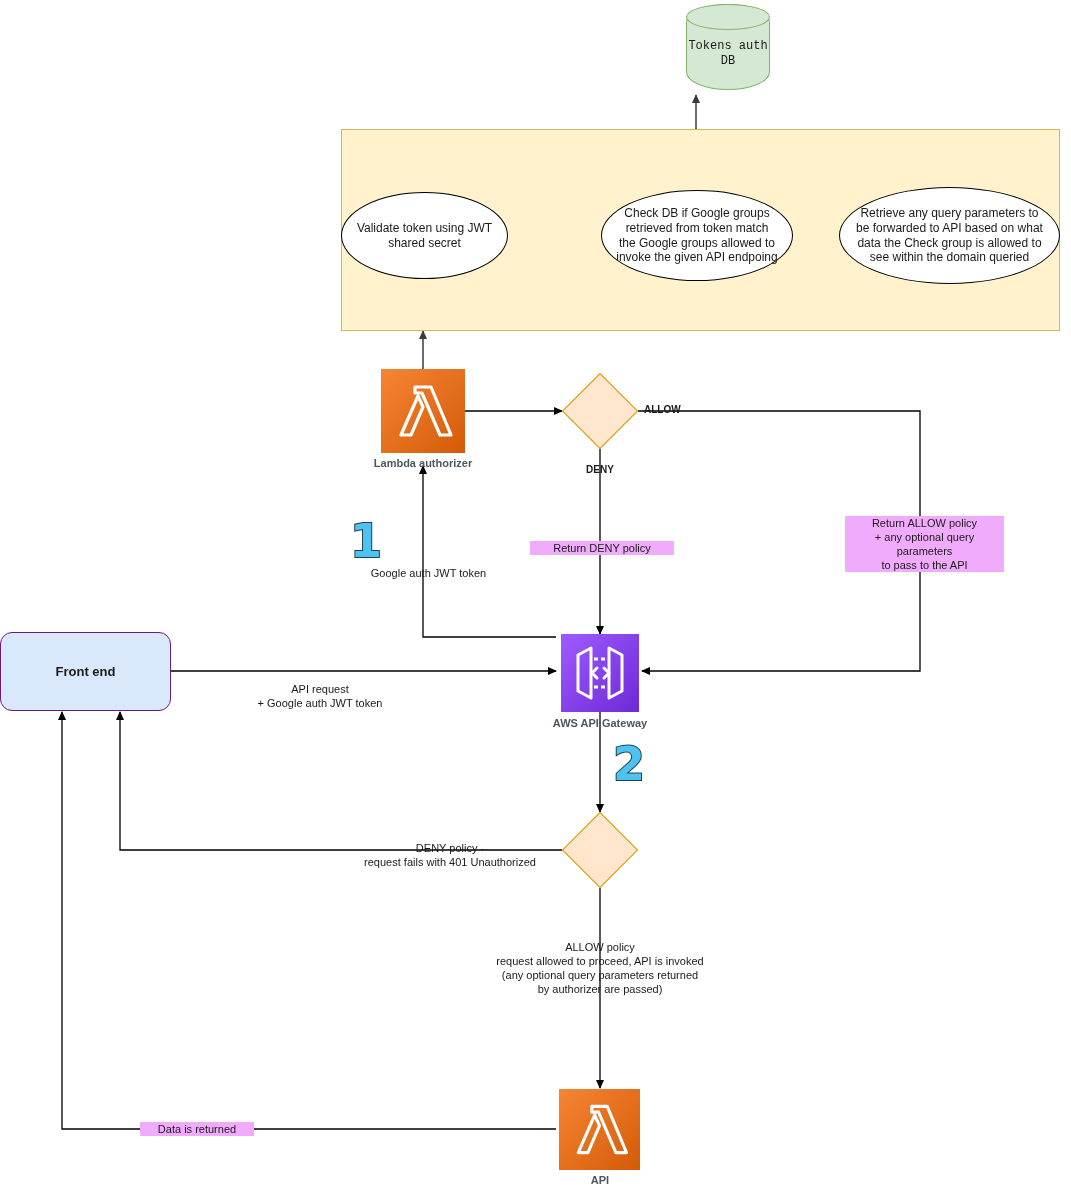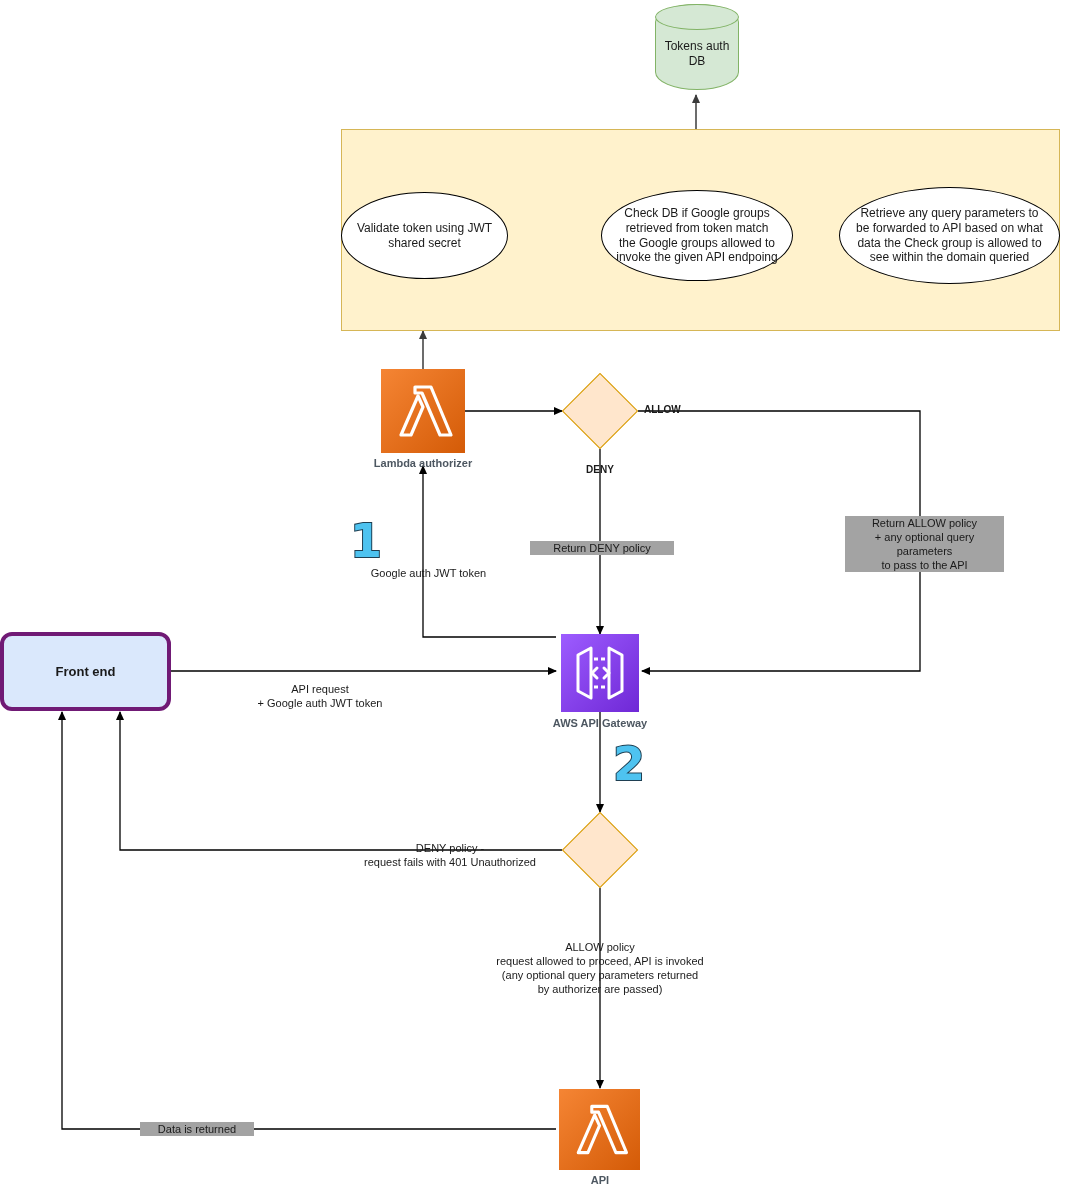--- a/index.html
+++ b/index.html
@@ -74,21 +74,21 @@
     box-sizing: content-box;
   }
   .cylinder-label {
     position: relative;
     z-index: 2;
     padding-top: 14px;
   }
   
   .rounded-rect {
     background: #dae8fc;
-    border: 4px solid #701a75;
+    border: 1px solid #701a75;
     border-radius: 12px;
     display: flex;
     align-items: center;
     justify-content: center;
     font-size: 13px;
     font-weight: bold;
     color: #1a1a1a;
   }
   
   .diamond {
@@ -116,21 +116,21 @@
     color: #1a1a1a;
     text-align: center;
     line-height: 1.28;
     white-space: pre-line;
   }
   .edge-label.bold {
     font-weight: bold;
     font-size: 10px;
   }
   .edge-label.inline-white {
-    background: #a3a3a3;
+    background: #f0abfc;
     padding: 0 2px;
   }
   
   .step-num {
     position: absolute;
     font-size: 46px;
     font-weight: bold;
     font-family: "DejaVu Sans", sans-serif;
     color: #4ec3f0;
     -webkit-text-stroke: 2px #1f3f52;
@@ -187,21 +187,21 @@
     </g>
 
     <g stroke="#3b3b3b" stroke-width="1.5" fill="none">
 
       <path d="M696,190 L696,95" marker-end="url(#arrowgray)"></path>
 
       <path d="M423,371 L423,331" marker-end="url(#arrowgray)"></path>
     </g>
   </svg>
 
-  <div class="cylinder" style="left:655px; top:4px; width:82px; height:84px;">
+  <div class="cylinder" style="left:686px; top:4px; width:82px; height:84px;font-family:Liberation Mono, monospace;">
     <div class="cylinder-top"></div>
     <div class="cylinder-label" style="white-space: pre-line;">Tokens auth
 DB</div>
   </div>
 
   <div class="node container-box" style="left:341px; top:129px; width:719px; height:202px;"></div>
 
   <div class="node ellipse" style="left:601px; top:190px; width:192px; height:91px;">
     <span>Check DB if Google groups retrieved from token match the Google groups allowed to invoke the given API endpoing</span>
   </div>

